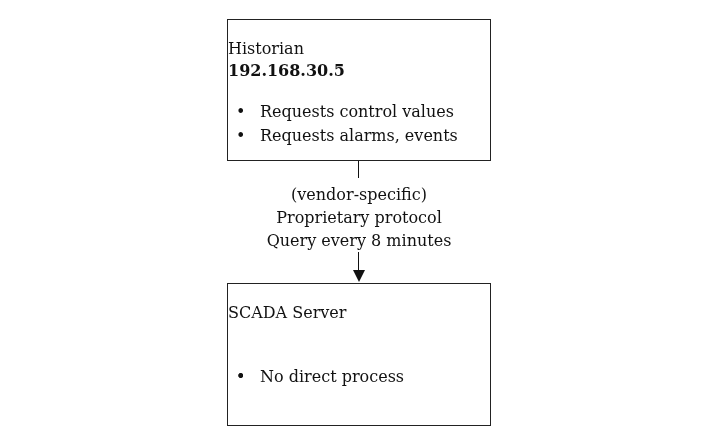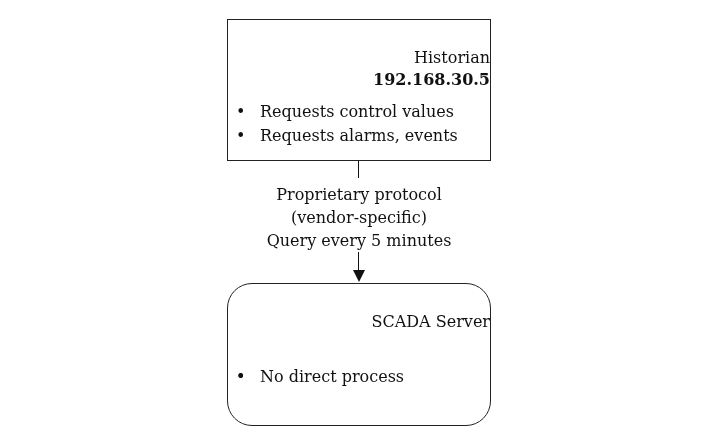--- a/index.html
+++ b/index.html
@@ -1,21 +1,21 @@
 <!DOCTYPE html>
 <html><head>
 <meta charset="utf-8">
 <style>
   html, body { margin:0; padding:0; background:#ffffff; }
   body { width:718px; height:444px; position:relative; overflow:hidden;
          font-family:"DejaVu Serif", "Liberation Serif", serif; color:#111; }
   .box { position:absolute; left:227px; width:264px; border:1.3px solid #222; background:#fff; box-sizing:border-box; }
   .box-top { top:19px; height:142px; }
-  .box-bot { top:283px; height:143px;border-radius:25px; }
-  .title { position:absolute; left:0; right:0; text-align:right; font-size:16px; line-height:22px;margin-top:9px; }
+  .box-bot { top:283px; height:143px; }
+  .title { position:absolute; left:0; right:0; text-align:left; font-size:16px; line-height:22px; }
   .t1 { top:18px; }
   .t2 { top:40px;font-weight:bold; }
   .bullets { position:absolute; left:8px; top:80px; margin:0; padding:0; list-style:none; }
   .bullets li { font-size:16px; line-height:24px; white-space:nowrap; position:relative; padding-left:24px; }
   .bullets li .dot { position:absolute; left:0; top:0; }
   .box-bot .bullets { top:81px; }
   .line { position:absolute; left:358px; width:1.3px; background:#111; }
   .l1 { top:161px; height:17px; }
   .l2 { top:252px; height:20px; }
   .arrowhead { position:absolute; left:353px; top:270px; width:0; height:0;
@@ -29,23 +29,23 @@
   <div class="title t1">Historian</div>
   <div class="title t2">192.168.30.5</div>
   <ul class="bullets">
     <li><span class="dot">•</span><span>Requests control values</span></li>
     <li><span class="dot">•</span><span>Requests alarms, events</span></li>
   </ul>
 </div>
 
 <div class="line l1"></div>
 <div class="edge-label">
+  <div>(vendor-specific)</div>
   <div>Proprietary protocol</div>
-  <div>(vendor-specific)</div>
-  <div>Query every 5 minutes</div>
+  <div>Query every 8 minutes</div>
 </div>
 <div class="line l2"></div>
 <div class="arrowhead"></div>
 
 <div class="box box-bot">
   <div class="title t1">SCADA Server</div>
   <ul class="bullets">
     <li><span class="dot">•</span></li>
     <li><span class="dot">•</span><span>No direct process</span></li>
   </ul>

